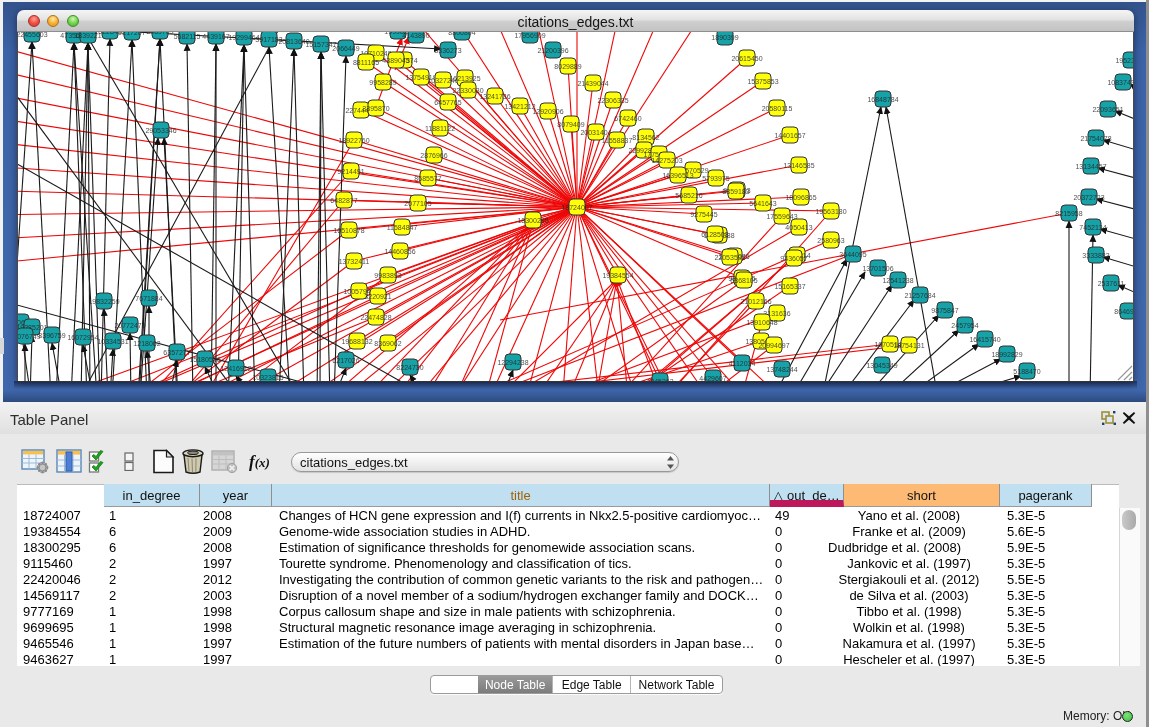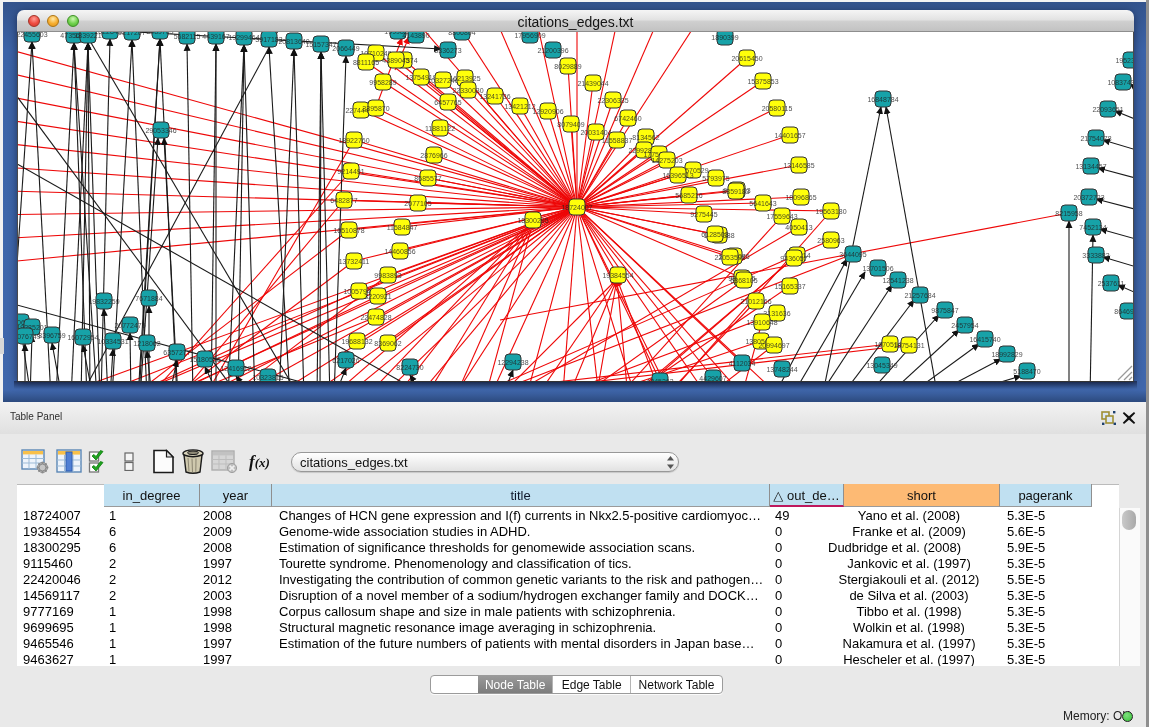--- a/index.html
+++ b/index.html
@@ -565,21 +565,21 @@
 
 <div class="abs" style="left:0;top:402px;width:1149px;height:5px;background:#f4f4f4;"></div>
 <svg class="abs" style="left:568px;top:400.5px;" width="14" height="9" viewBox="0 0 14 9">
   <path d="M2 8 L7 2 L12 8" fill="none" stroke="#555" stroke-width="1.6"></path>
 </svg>
 
 <div class="abs" style="left:0;top:338px;width:4px;height:16px;background:#d8d8d8;"></div>
 
 <div class="abs" style="left:0;top:402px;width:1149px;height:325px;background:#e9e9e9;"></div>
 <div class="abs" style="left:0;top:402px;width:1149px;height:32px;background:linear-gradient(180deg,#f2f2f2,#e0e0e0);">
-  <div class="abs" style="left:10px;top:9px;font-size:10px;color:#2e2e2e;">Table Panel</div>
+  <div class="abs" style="left:10px;top:9px;font-size:15px;color:#2e2e2e;">Table Panel</div>
 
   <svg class="abs" style="left:1101px;top:8px;" width="16" height="16" viewBox="0 0 16 16">
     <rect x="1" y="2" width="7" height="7" fill="#dbe7f5" stroke="#9f8f33" stroke-width="1.6"></rect>
     <rect x="5" y="6" width="7" height="7" fill="#dbe7f5" stroke="#9f8f33" stroke-width="1.6"></rect>
     <rect x="12" y="1" width="2.4" height="2.4" fill="#1c3f6e"></rect>
     <rect x="1" y="12.6" width="2.4" height="2.4" fill="#1c3f6e"></rect>
     <rect x="12.6" y="12.6" width="2.4" height="2.4" fill="#1c3f6e"></rect>
   </svg>
 
   <svg class="abs" style="left:1122px;top:9px;" width="14" height="14" viewBox="0 0 14 14">
@@ -668,22 +668,22 @@
   <svg class="abs" style="left:374px;top:3px;" width="9" height="13" viewBox="0 0 9 13">
     <path d="M4.5 0 L8 4.5 L1 4.5 z" fill="#555"></path>
     <path d="M4.5 13 L8 8.5 L1 8.5 z" fill="#555"></path>
   </svg>
 </div>
 
 <div class="abs" style="left:17px;top:484px;width:1102px;height:23px;background:#fff;border-top:1px solid #bbb;"></div>
 <div class="abs" style="left:17px;top:484px;width:87px;height:23px;background:linear-gradient(180deg,#f7f7f7,#dedede);border-right:1px solid #8f8f8f;border-bottom:1px solid #9a9a9a;font-size:13px;color:#111;text-align:center;line-height:23px;overflow:hidden;white-space:nowrap;margin-top:36px;">name</div>
 <div class="abs" style="left:104px;top:484px;width:96px;height:23px;background:#c0e0f1;border-right:1px solid #8f8f8f;border-bottom:1px solid #9a9a9a;font-size:13px;color:#111;text-align:center;line-height:23px;overflow:hidden;white-space:nowrap;">in_degree</div>
 <div class="abs" style="left:200px;top:484px;width:72px;height:23px;background:#c0e0f1;border-right:1px solid #8f8f8f;border-bottom:1px solid #9a9a9a;font-size:13px;color:#111;text-align:center;line-height:23px;overflow:hidden;white-space:nowrap;">year</div>
-<div class="abs" style="left:272px;top:484px;width:498px;height:23px;background:#c0e0f1;border-right:1px solid #8f8f8f;border-bottom:1px solid #9a9a9a;font-size:13px;color:#0f172a;text-align:center;line-height:23px;overflow:hidden;white-space:nowrap;">title</div>
-<div class="abs" style="left:770px;top:484px;width:74px;height:23px;background:#c0e0f1;border-right:1px solid #8f8f8f;border-bottom:2px solid #be185d;font-size:13px;color:#111;text-align:center;line-height:23px;overflow:hidden;white-space:nowrap;">△ out_de…</div>
+<div class="abs" style="left:272px;top:484px;width:498px;height:23px;background:#c0e0f1;border-right:1px solid #8f8f8f;border-bottom:1px solid #9a9a9a;font-size:13px;color:#a16207;text-align:center;line-height:23px;overflow:hidden;white-space:nowrap;">title</div>
+<div class="abs" style="left:770px;top:484px;width:74px;height:23px;background:#c0e0f1;border-right:1px solid #8f8f8f;border-bottom:7px solid #be185d;font-size:13px;color:#111;text-align:center;line-height:23px;overflow:hidden;white-space:nowrap;">△ out_de…</div>
 <div class="abs" style="left:844px;top:484px;width:156px;height:23px;background:#fdba74;border-right:1px solid #8f8f8f;border-bottom:1px solid #9a9a9a;font-size:13px;color:#111;text-align:center;line-height:23px;overflow:hidden;white-space:nowrap;">short</div>
 <div class="abs" style="left:1000px;top:484px;width:92px;height:23px;background:#c0e0f1;border-right:1px solid #8f8f8f;border-bottom:1px solid #9a9a9a;font-size:13px;color:#111;text-align:center;line-height:23px;overflow:hidden;white-space:nowrap;">pagerank</div>
 
 <div class="abs" style="left:17px;top:507px;width:1102px;height:159px;background:#fff;overflow:hidden;font-size:13px;color:#000;">
 <div class="abs" style="left:6px;top:1px;width:1090px;height:16px;line-height:16px;white-space:nowrap;">
       <span class="abs" style="left:0px;">18724007</span>
       <span class="abs" style="left:86px;">1</span>
       <span class="abs" style="left:180px;">2008</span>
       <span class="abs" style="left:256px;">Changes of HCN gene expression and I(f) currents in Nkx2.5-positive cardiomyoc…</span>
       <span class="abs" style="left:752px;">49</span>

